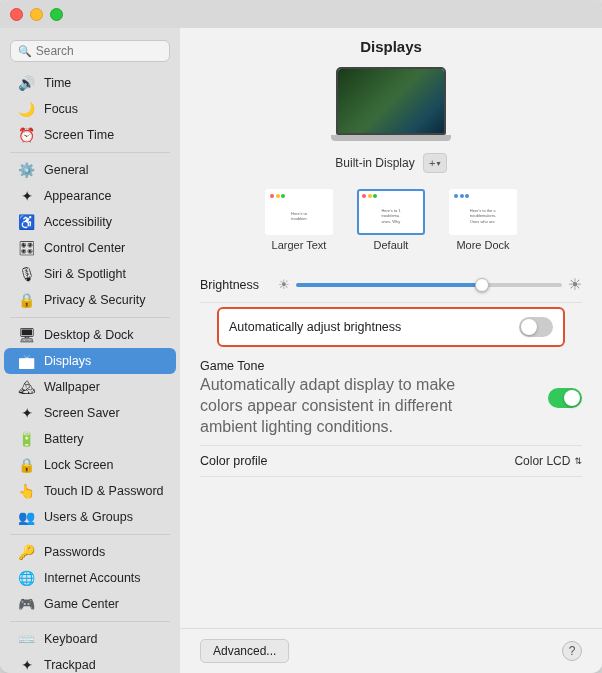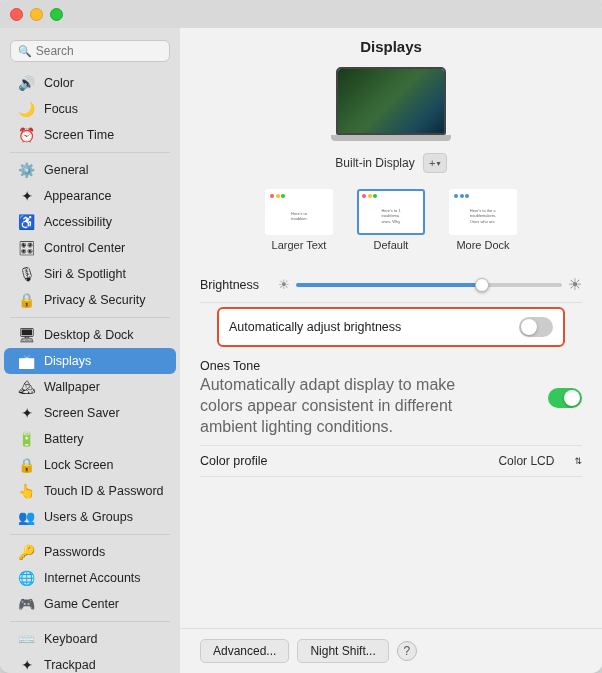--- a/index.html
+++ b/index.html
@@ -337,28 +337,28 @@
     }
     .color-profile-label { font-size: 12.5px; color: #222; }
     .color-profile-select {
       background: transparent;
       border: none;
       font-size: 12px;
       color: #333;
       cursor: pointer;
       display: flex;
       align-items: center;
-      gap: 20px;
+      gap: 4px;
     }
 
     
     .bottom-row {
       display: flex;
       align-items: center;
-      justify-content: flex-start;
+      justify-content: space-between;
       gap: 8px;
       padding: 10px 20px;
       border-top: 1px solid #ddd;
     }
     .action-btn {
       padding: 4px 12px;
       background: #e8e8e8;
       border: 1px solid #ccc;
       border-radius: 5px;
       font-size: 12px;
@@ -400,21 +400,21 @@
   <div class="content">
 
     <div class="sidebar">
       <div class="search-box">
         <span class="search-icon-glyph">🔍</span>
         <input class="search-input" type="text" placeholder="Search" style="">
       </div>
       <div id="sidebar-items-container">
           <div class="sidebar-item">
       <span class="item-icon">🔊</span>
-      <span>Color</span>
+      <span>Time</span>
     </div>
           <div class="sidebar-item">
       <span class="item-icon">🌙</span>
       <span>Focus</span>
     </div>
           <div class="sidebar-item">
       <span class="item-icon">⏰</span>
       <span>Screen Time</span>
     </div>
           <div class="sidebar-divider"></div>
@@ -575,37 +575,36 @@
 
         <div class="highlighted-row">
           <span class="setting-label">Automatically adjust brightness</span>
           <div class="toggle off">
             <div class="toggle-knob"></div>
           </div>
         </div>
 
         <div class="setting-row">
           <div>
-            <div class="setting-label">Ones Tone</div>
+            <div class="setting-label">Game Tone</div>
             <div class="setting-desc">Automatically adapt display to make colors appear consistent in different ambient lighting conditions.</div>
           </div>
           <div class="toggle on">
             <div class="toggle-knob"></div>
           </div>
         </div>
 
         <div class="color-profile-row">
           <span class="color-profile-label">Color profile</span>
           <div class="color-profile-select">
             <span>Color LCD</span>
             <span style="font-size:9px;">⇅</span>
           </div>
         </div>
       </div>
 
       <div class="bottom-row">
         <button class="action-btn">Advanced...</button>
-        <button class="action-btn">Night Shift...</button>
         <div class="help-btn">?</div>
       </div>
     </div>
   </div>
 </div>
 
 </body></html>

